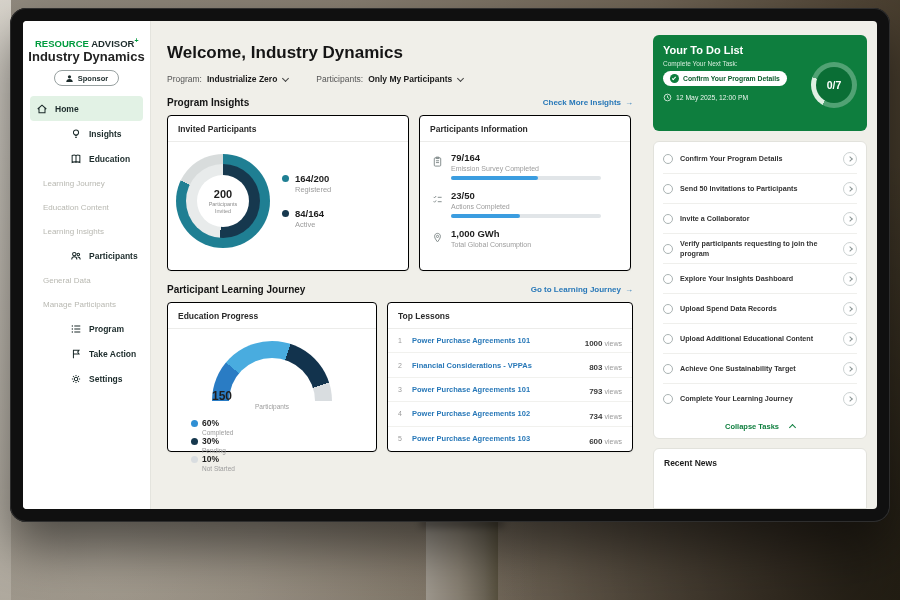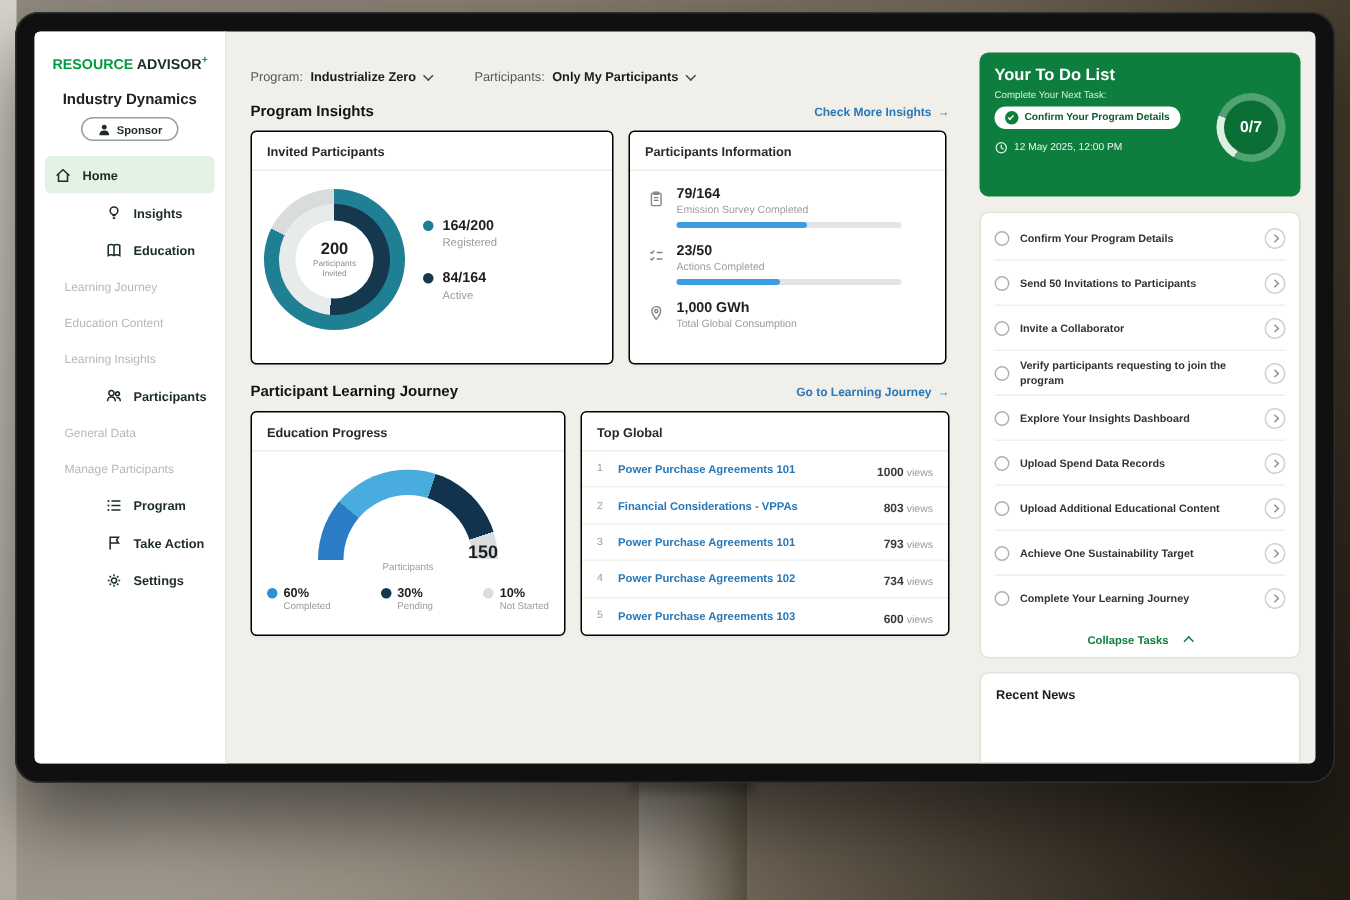--- a/index.html
+++ b/index.html
@@ -20,21 +20,21 @@
   .monitor{ position:absolute; left:10px; top:8px; width:880px; height:514px;
     background:#101010; border-radius:16px; padding:13px;
     box-shadow:0 26px 50px rgba(0,0,0,.5), inset 0 0 0 1px #2e2e2e; }
   .screen{ width:100%; height:100%; background:#f0efe9; border-radius:4px; overflow:hidden; display:flex; }
 
   
   .sidebar{ width:128px; flex:none; background:#fff; border-right:1px solid #e4e4de; padding:12px 0 0; }
   .brand{ padding:4px 12px 0; font-size:9.5px; font-weight:bold; white-space:nowrap; }
   .brand-green{ color:#009b3e; } .brand-dark{ color:#1c2b2b; }
   .brand sup{ color:#009b3e; font-size:7px; }
-  .org{ text-align:center; font-size:10px; font-weight:bold; color:#222; margin-top:12px; }
+  .org{ text-align:center; font-size:13px; font-weight:bold; color:#222; }
   .sponsor{ margin:6px auto 10px; display:flex; width:fit-content; align-items:center; gap:4px;
     border:1px solid #97a0a0; border-radius:10px; padding:2.5px 10px; font-size:7.5px; font-weight:bold; color:#1c2b2b; cursor:pointer; }
   .nav-item{ display:flex; align-items:center; gap:7px; padding:0 13px; height:25px;
     font-size:8.5px; font-weight:bold; color:#1c2b2b; cursor:pointer;margin-left:34px; }
   .nav-item.active{ background:#e2f2e5; border-radius:4px; margin:0 7px; padding:0 6px; }
   .nav-sub{ display:flex; align-items:center; padding-left:20px; height:24px; font-size:8px; color:#b8b8b1; cursor:pointer; }
   .nav-ico{ display:flex; width:12px; justify-content:center; }
   .nav-ico svg, .sponsor svg{ display:block; }
 
   
@@ -76,23 +76,23 @@
   .stat-val{ font-size:9.5px; font-weight:bold; color:#1e1e1e; }
   .stat-cap{ font-size:7px; color:#9c9c9c; margin-top:2px; }
   .bar{ width:150px; height:4px; background:#e1e5e8; border-radius:2px; margin-top:4px; }
   .bar-fill{ height:100%; background:#3b9de0; border-radius:2px; }
 
   .card-edu{ width:210px; height:150px; }
   .gauge-wrap{ position:relative; width:120px; height:62px; margin:12px auto 0; overflow:hidden; }
   .gauge-arc{ position:absolute; left:0; top:0; width:120px; height:120px; border-radius:50%;
     background:conic-gradient(from 270deg, #2a7cc4 0 40deg, #49acdf 40deg 108deg, #12334d 108deg 162deg, #d9dde0 162deg 180deg, transparent 180deg 360deg); }
   .gauge-hole{ position:absolute; left:17px; top:17px; width:86px; height:86px; border-radius:50%; background:#fff; }
-  .gauge-num{ position:absolute; left:0; right:0; bottom:0; text-align:right; font-size:12px; font-weight:bold; color:#1e1e1e; }
+  .gauge-num{ position:absolute; left:0; right:0; bottom:0; text-align:left; font-size:12px; font-weight:bold; color:#1e1e1e; }
   .gauge-cap{ text-align:center; font-size:6.5px; color:#9c9c9c; }
-  .legend-edu{ display:flex; justify-content:space-between; padding:0 10px; margin-top:8px; }
+  .legend-edu{ display:flex; justify-content:space-between; padding:0 23px; margin-top:8px;flex-direction:column; }
   .edu-item{ display:flex; gap:4px; align-items:flex-start; }
 
   .card-lessons{ flex:1; height:150px; }
   .lesson-row{ display:flex; align-items:center; gap:8px; padding:0 10px; height:24.4px; border-bottom:1px solid #f1f1ee; cursor:pointer; }
   .lesson-row:last-child{ border-bottom:none; }
   .rank{ font-size:7px; color:#9a9a9a; width:6px; flex:none; }
   .lesson-link{ font-size:7.5px; color:#2878b8; font-weight:bold; flex:1; white-space:nowrap; overflow:hidden; }
   .views-num{ font-size:8px; font-weight:bold; color:#3a3a3a; }
   .views-lab{ font-size:7px; color:#9a9a9a; margin-left:2px; }
 
@@ -227,20 +227,21 @@
               <svg width="12" height="12" viewBox="0 0 14 14" fill="none" stroke="#1c2b2b" stroke-width="1.2">
                 <circle cx="7" cy="7" r="2"></circle>
                 <path d="M7 2.2 V3.6 M7 10.4 V11.8 M2.2 7 H3.6 M10.4 7 H11.8 M3.6 3.6 L4.6 4.6 M9.4 9.4 L10.4 10.4 M10.4 3.6 L9.4 4.6 M4.6 9.4 L3.6 10.4"></path>
               </svg>
             </span>
           <span>Settings</span>
         </div>
       </aside>
 
       <main class="main">
+        <div class="welcome">Welcome, Industry Dynamics</div>
 
         <div class="filters">
           <div class="filter">
             <span>Program:</span>
             <span class="f-value">Industrialize Zero</span>
             <span class="chev"></span>
           </div>
           <div class="filter">
             <span>Participants:</span>
             <span class="f-value">Only My Participants</span>
@@ -361,21 +362,21 @@
                 <span class="dot gray"></span>
                 <div>
                   <div class="lg-val" style="font-size:8.5px">10%</div>
                   <div class="lg-cap" style="font-size:6.5px">Not Started</div>
                 </div>
               </div>
             </div>
           </section>
 
           <section class="card card-lessons">
-            <div class="card-title">Top Global</div>
+            <div class="card-title">Top Lessons</div>
             <div class="lesson-row">
               <span class="rank">1</span>
               <span class="lesson-link">Power Purchase Agreements 101</span>
               <span><span class="views-num">1000</span><span class="views-lab">views</span></span>
             </div>
             <div class="lesson-row">
               <span class="rank">2</span>
               <span class="lesson-link">Financial Considerations - VPPAs</span>
               <span><span class="views-num">803</span><span class="views-lab">views</span></span>
             </div>

